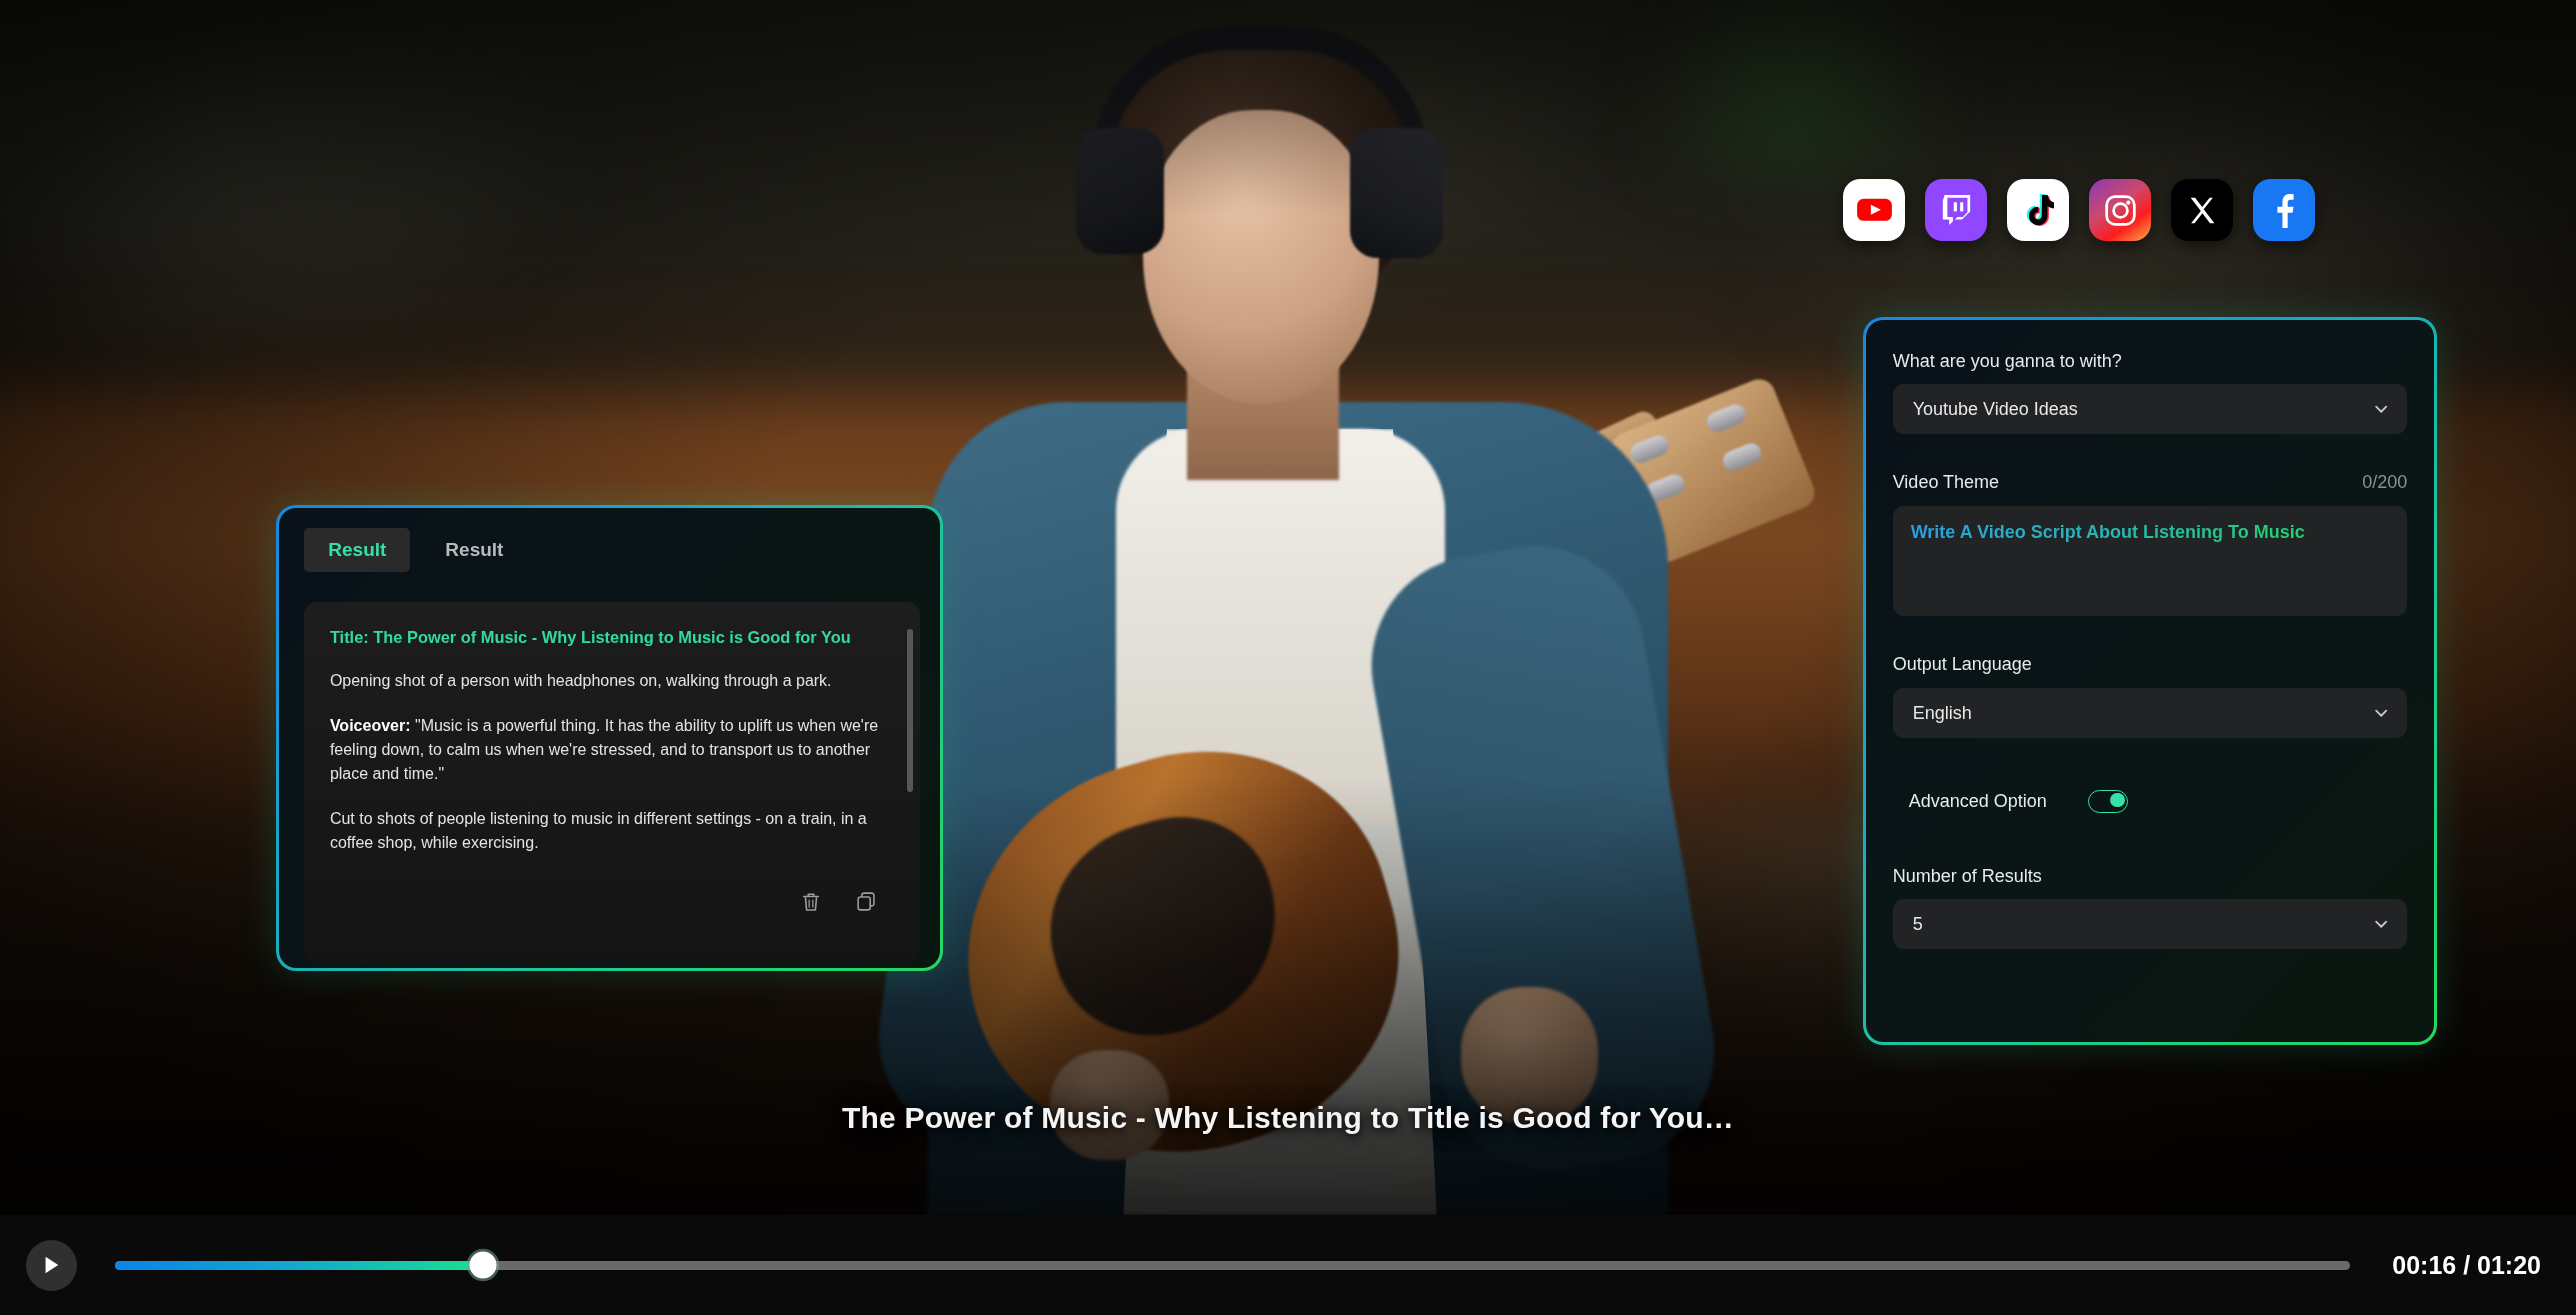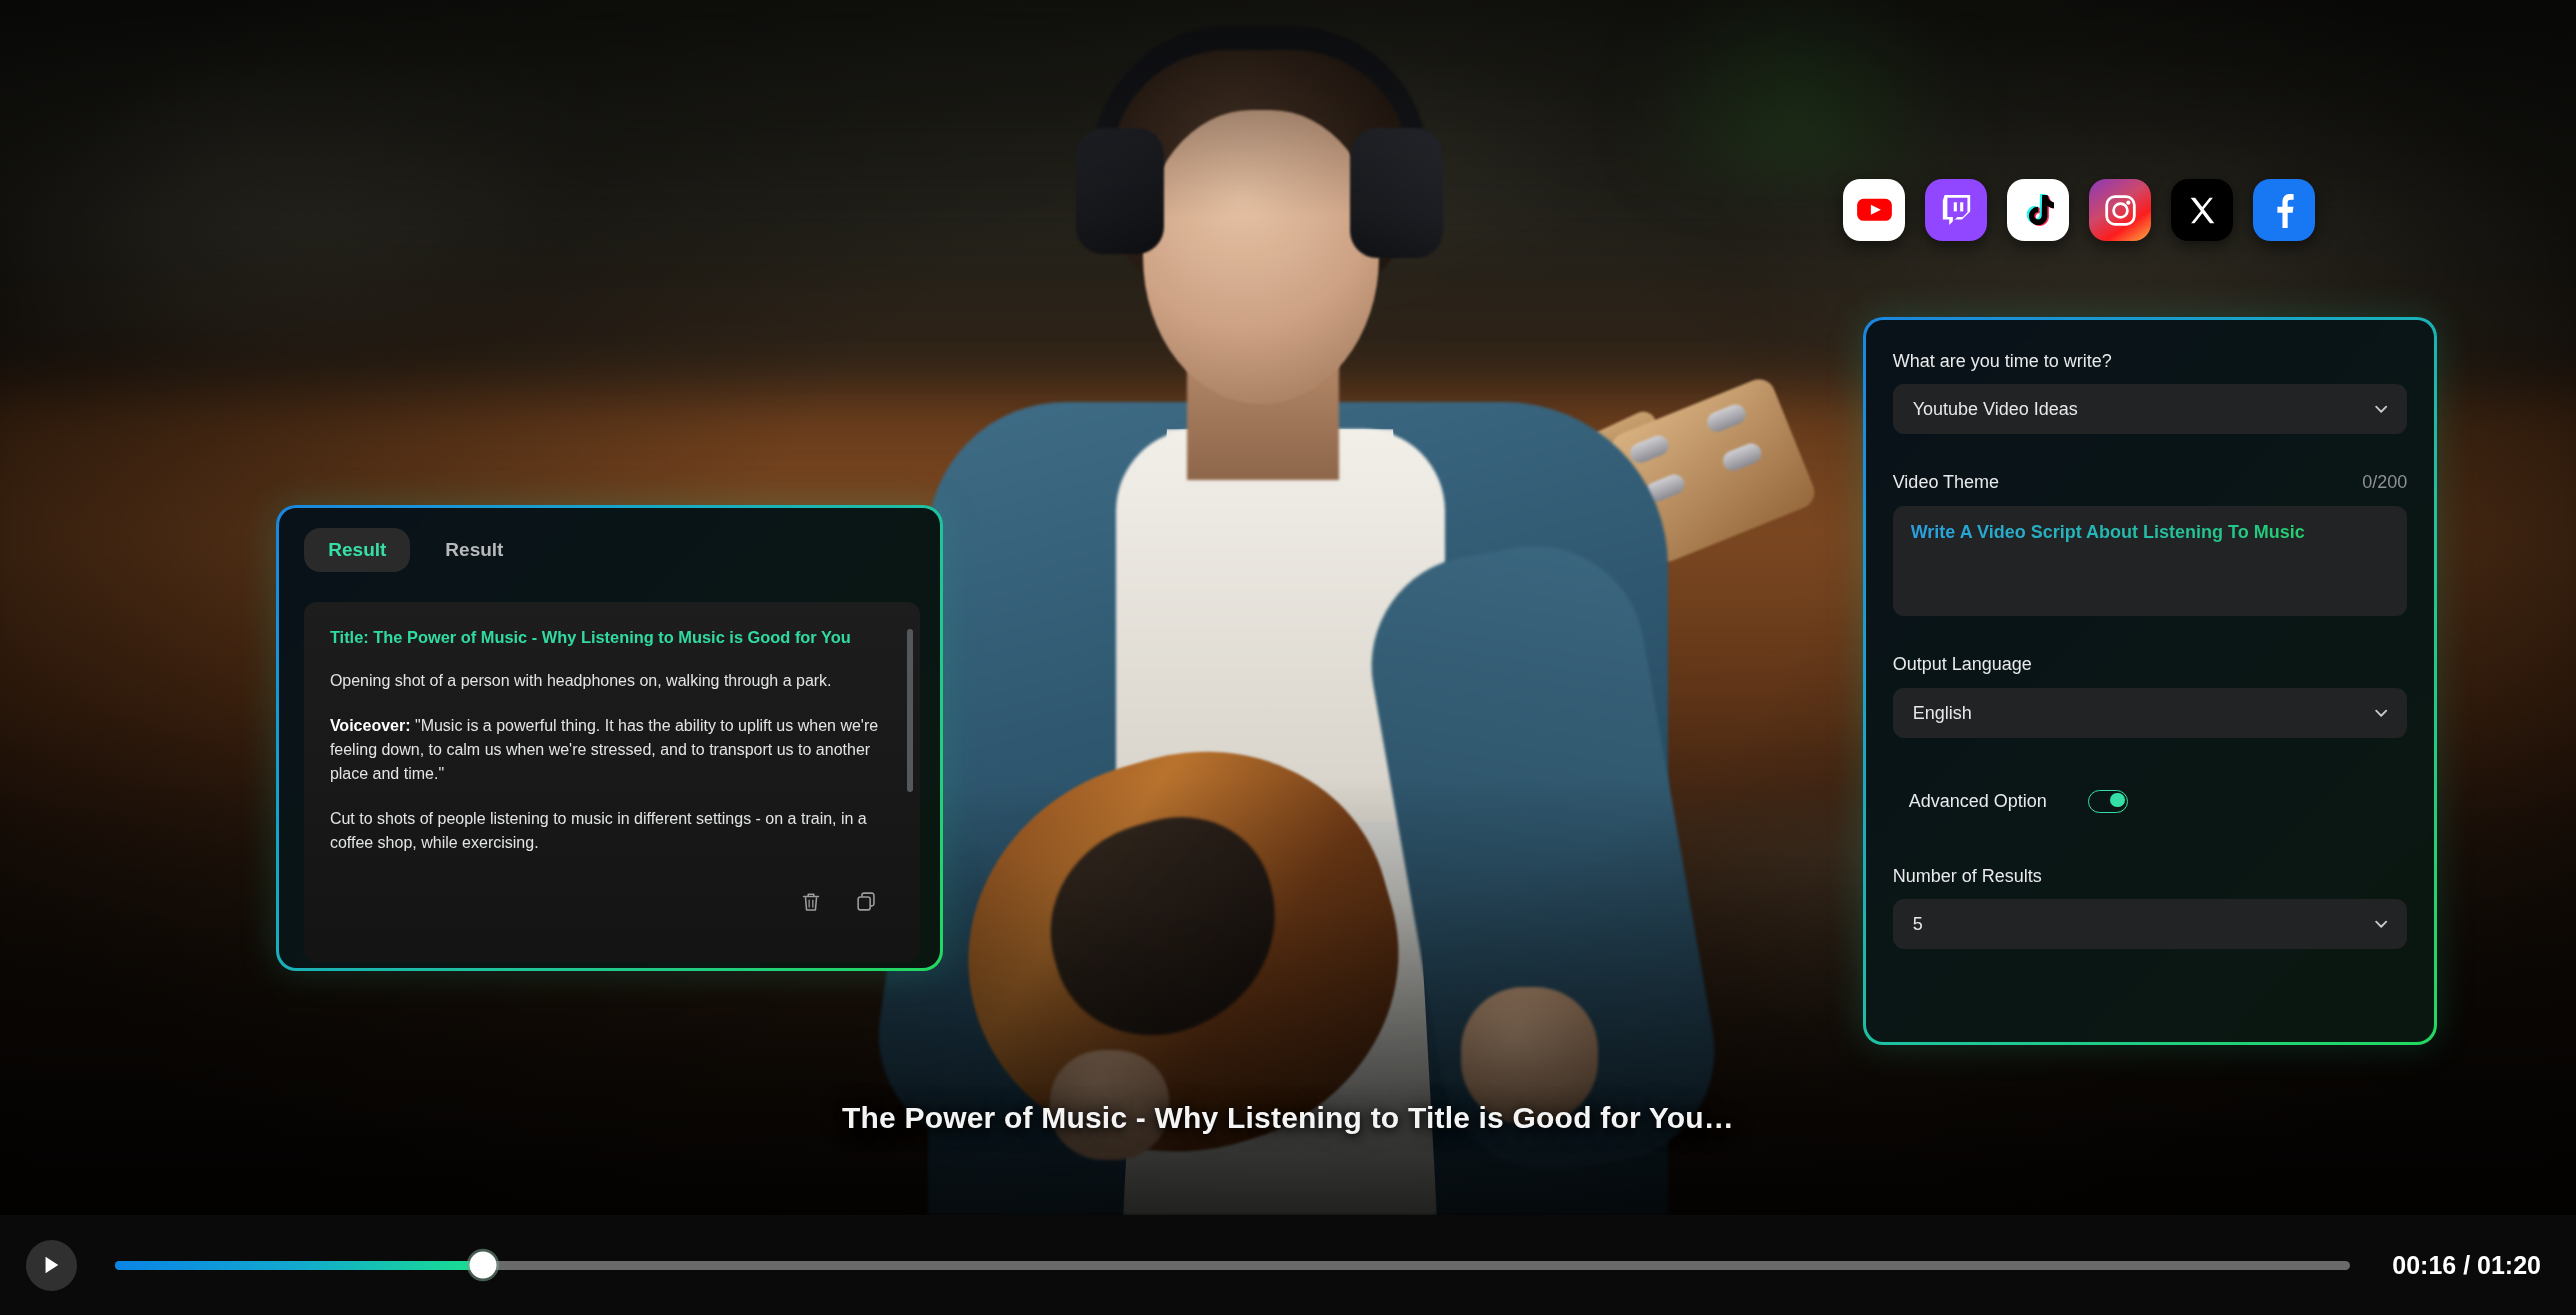--- a/index.html
+++ b/index.html
@@ -170,21 +170,21 @@
     background:rgba(9,9,10,.93);
     backdrop-filter:blur(16.4px);
     position:relative; overflow:hidden;
   }
 
   
   #result-panel{ left:276px; top:505px; width:667px; height:466px; }
 
   .tabs{ position:absolute; left:25.6px; top:20px; display:flex; align-items:center; gap:11px; }
   .tab{
-    padding:11px 24px; border-radius:16px; font-size:19px; font-weight:600;
+    padding:11px 24px; border-radius:5px; font-size:19px; font-weight:600;
     color:#b7b9ba; white-space:nowrap;
   }
   .tab.active{ background:#2a2a2a; color:#35e0a6; }
 
   .result-box{
     position:absolute; left:25.6px; top:82px; width:616px; height:360px;
     border-radius:12.8px;
     background:linear-gradient(180deg,#1d1d1d 0%, #181818 55%, #141414 100%);
     overflow:hidden;
     margin-top:12px;
@@ -405,21 +405,21 @@
         </div>
       </div>
 
     </div>
   </div>
 
   <div class="glow-panel" id="form-panel">
     <div class="glow-inner">
       <div class="form-body">
 
-        <div class="f-label">What are you time to write?</div>
+        <div class="f-label">What are you ganna to with?</div>
         <div class="select">
           <span>Youtube Video Ideas</span>
           <span class="chev">
             <svg width="16.4" height="16.4" viewBox="0 0 18 18" aria-hidden="true">
               <path d="M3.5 6.5 L9 12 L14.5 6.5" fill="none" stroke="#e4e6e7" stroke-width="2" stroke-linecap="round" stroke-linejoin="round"></path>
             </svg>
           </span>
         </div>
 
         <div class="gap-a"></div>

